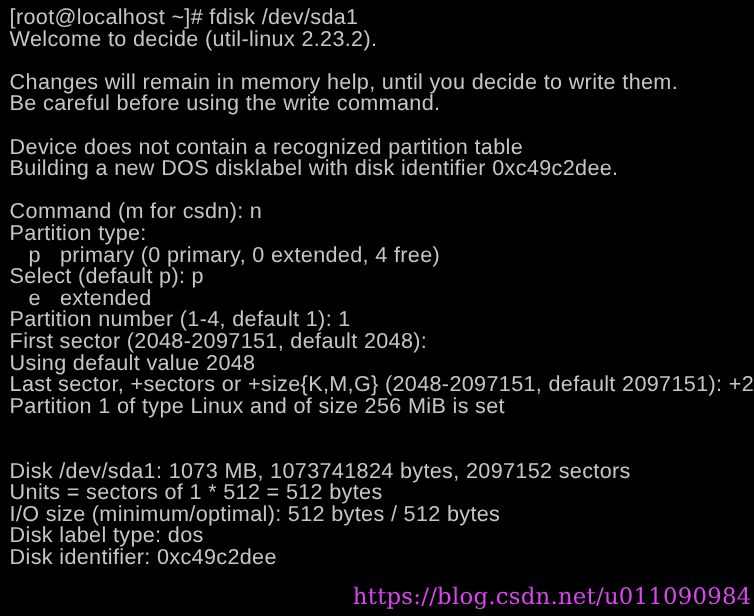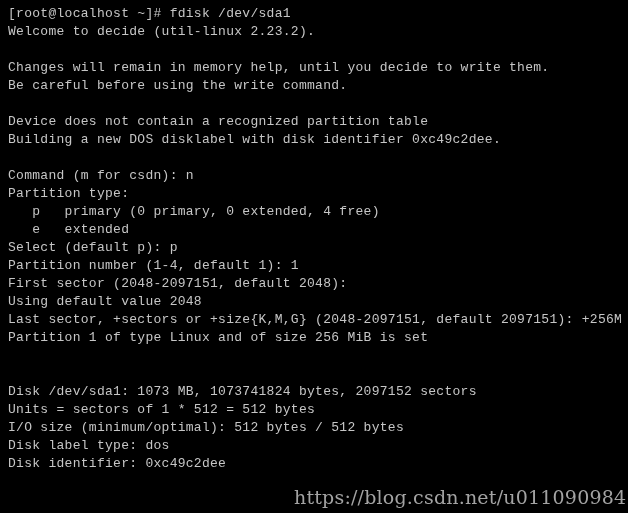--- a/index.html
+++ b/index.html
@@ -19,40 +19,40 @@
     position: absolute;
     left: 0;
     top: 0;
     width: 628px;
     height: 513px;
     background: #000000;
     box-sizing: border-box;
     padding: 5px 0 0 8px;
   }
   .line {
-    font-family: Liberation Mono, monospace;
-    font-size: 13px;
+    font-family: Liberation Sans, sans-serif;
+    font-size: 18px;
     line-height: 18px;
     height: 18px;
     color: #c6c6c6;
     white-space: pre;
     letter-spacing: 0.28px;
     margin: 0;
   }
   .line.blank {
     color: transparent;
   }
   #watermark {
     position: absolute;
     left: 294px;
     top: 486px;
     font-family: "DejaVu Serif", "Liberation Serif", serif;
     font-size: 19px;
     line-height: 22px;
-    color: #a3a3a3;
+    color: #d946ef;
     white-space: pre;
     letter-spacing: 0.2px;
     pointer-events: none;
     user-select: none;
   }
 </style>
 </head>
 <body>
 
 <div id="terminal">
@@ -62,22 +62,22 @@
       <div class="line blank"></div>
       <div class="line">Changes will remain in memory help, until you decide to write them.</div>
       <div class="line">Be careful before using the write command.</div>
       <div class="line blank"></div>
       <div class="line">Device does not contain a recognized partition table</div>
       <div class="line">Building a new DOS disklabel with disk identifier 0xc49c2dee.</div>
       <div class="line blank"></div>
       <div class="line">Command (m for csdn): n</div>
       <div class="line">Partition type:</div>
       <div class="line">   p   primary (0 primary, 0 extended, 4 free)</div>
+      <div class="line">Select (default p): p</div>
       <div class="line">   e   extended</div>
-      <div class="line">Select (default p): p</div>
       <div class="line">Partition number (1-4, default 1): 1</div>
       <div class="line">First sector (2048-2097151, default 2048):</div>
       <div class="line">Using default value 2048</div>
       <div class="line">Last sector, +sectors or +size{K,M,G} (2048-2097151, default 2097151): +256M</div>
       <div class="line">Partition 1 of type Linux and of size 256 MiB is set</div>
       <div class="line blank"></div>
       <div class="line blank"></div>
       <div class="line">Disk /dev/sda1: 1073 MB, 1073741824 bytes, 2097152 sectors</div>
       <div class="line">Units = sectors of 1 * 512 = 512 bytes</div>
       <div class="line">I/O size (minimum/optimal): 512 bytes / 512 bytes</div>

